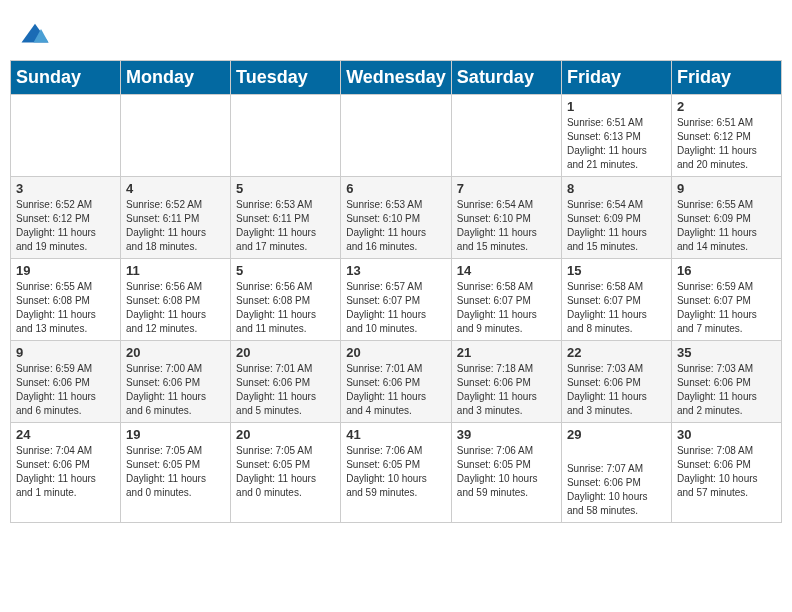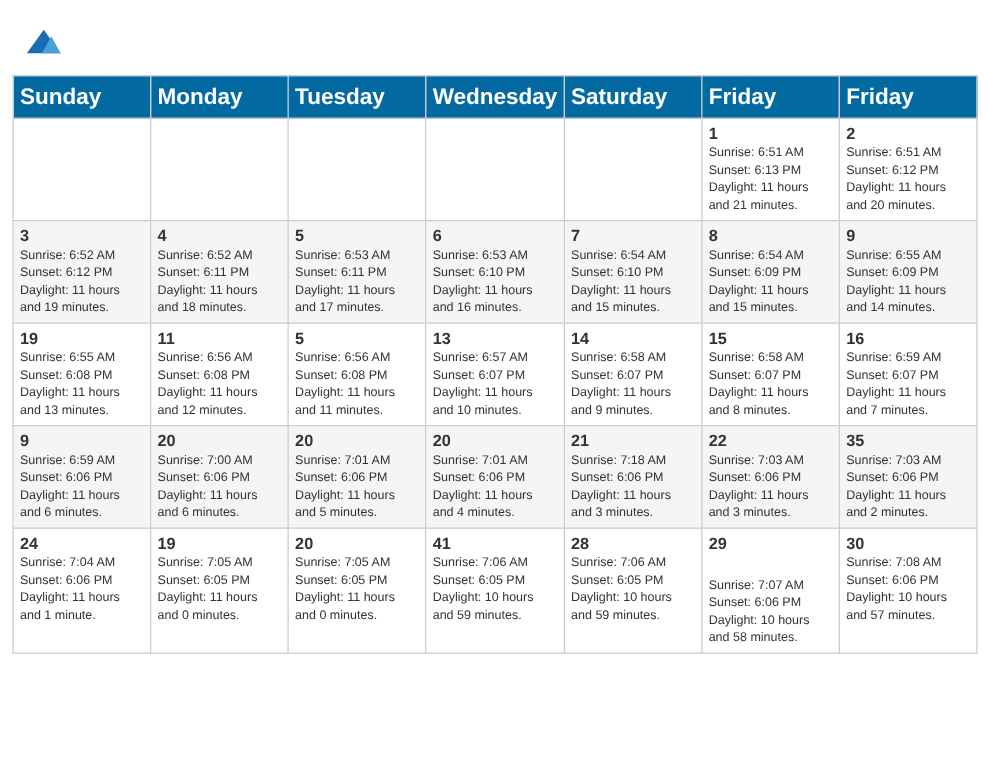--- a/index.html
+++ b/index.html
@@ -326,21 +326,21 @@
 and 0 minutes.</div>
         </td>
         <td>
           <span class="day-number">41</span>
           <div class="day-info" style="white-space: pre-line;">Sunrise: 7:06 AM
 Sunset: 6:05 PM
 Daylight: 10 hours
 and 59 minutes.</div>
         </td>
         <td>
-          <span class="day-number">28</span>
+          <span class="day-number">39</span>
           <div class="day-info" style="white-space: pre-line;">Sunrise: 7:06 AM
 Sunset: 6:05 PM
 Daylight: 10 hours
 and 59 minutes.</div>
         </td>
         <td>
           <span class="day-number">29</span>
           <div class="day-info" style="white-space: pre-line; margin-top: 20px;">Sunrise: 7:07 AM
 Sunset: 6:06 PM
 Daylight: 10 hours

